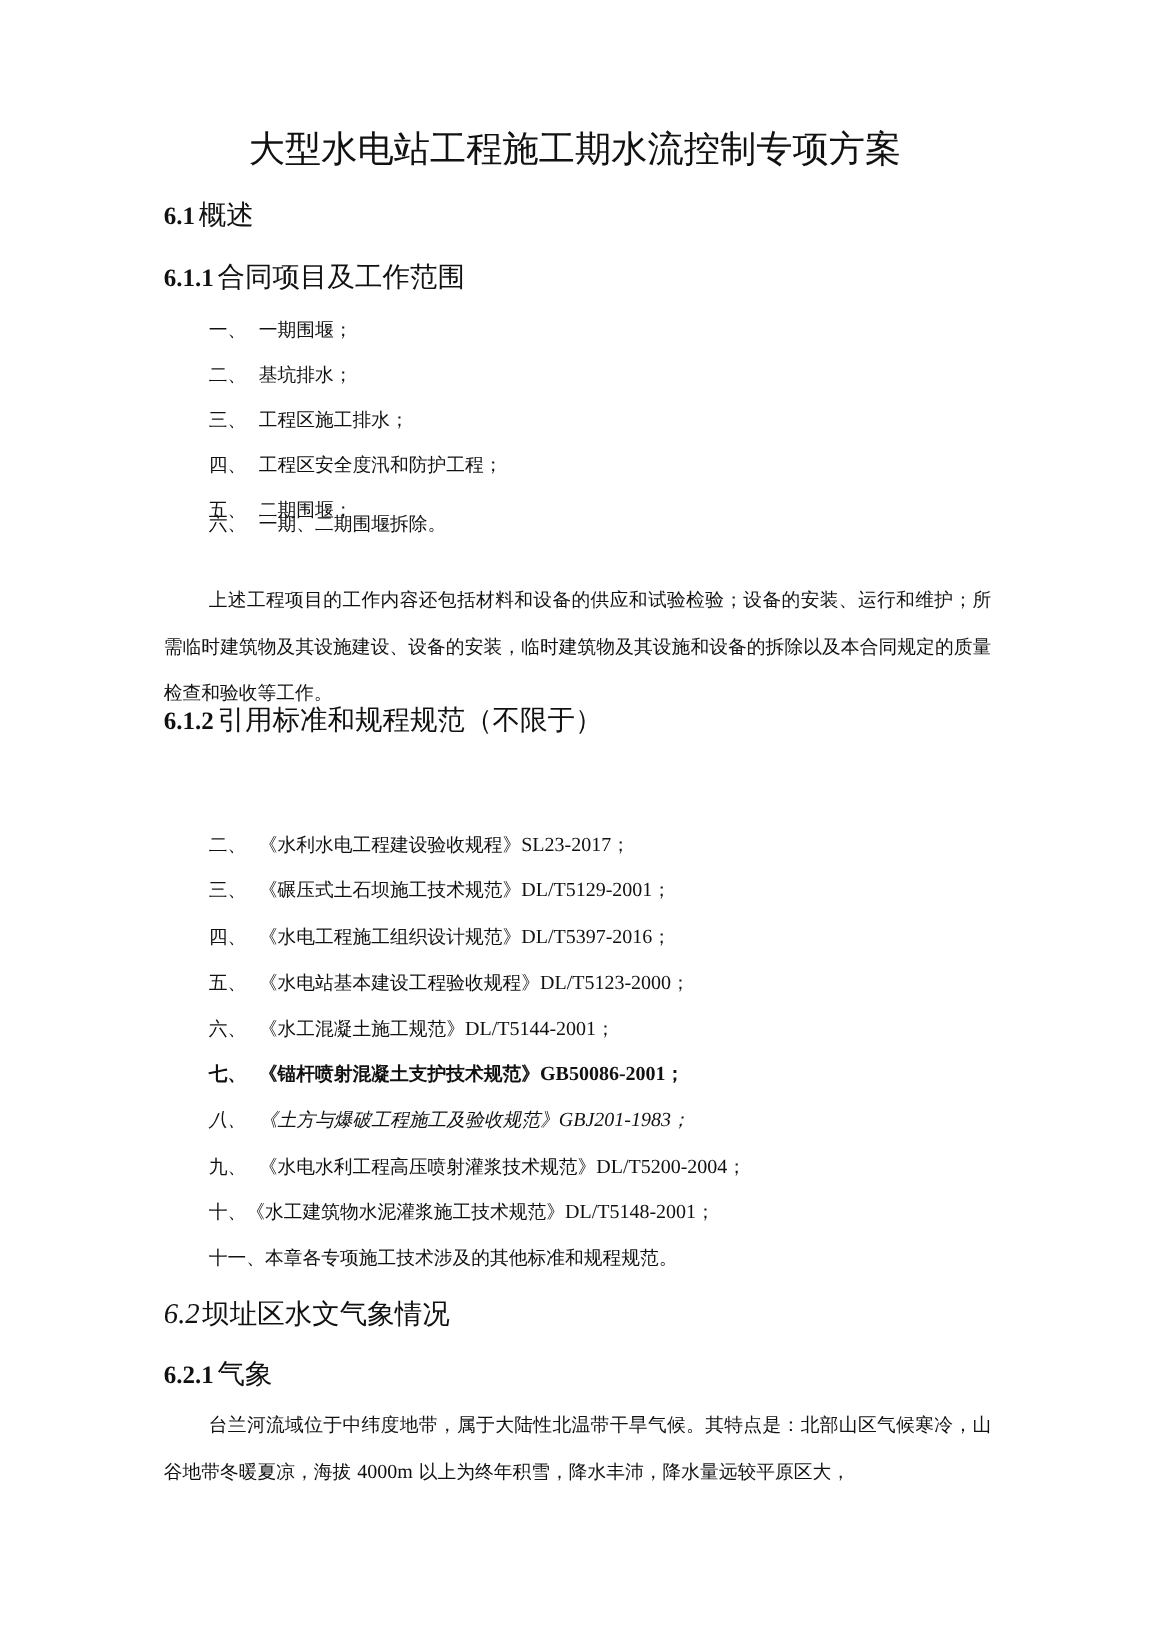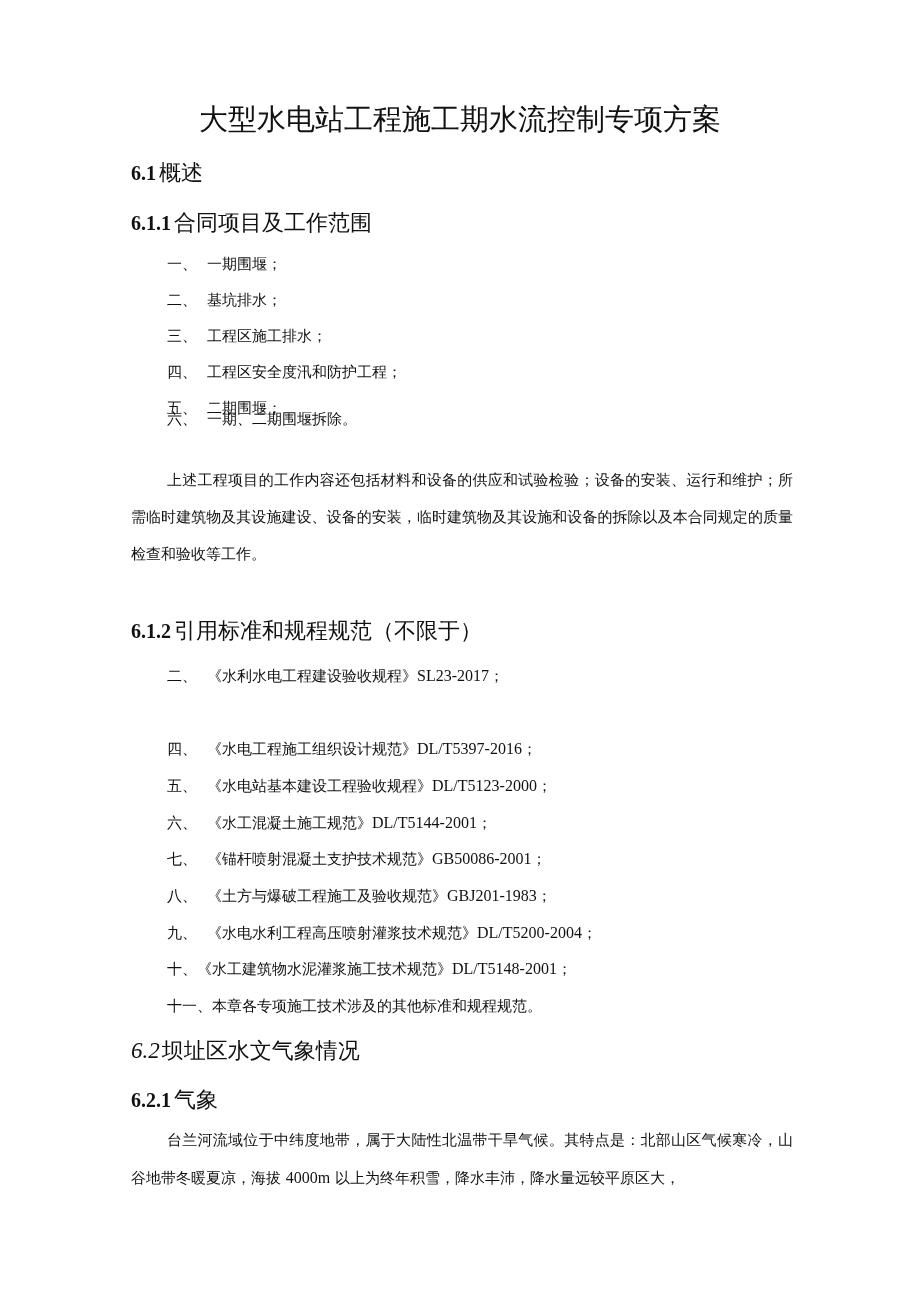--- a/index.html
+++ b/index.html
@@ -113,40 +113,43 @@
   </div>
   <div class="item" style="top:397px;">
     <span class="marker">五、</span><span>二期围堰；</span>
   </div>
   <div class="item" style="top:408px;">
     <span class="marker">六、</span><span>一期、二期围堰拆除。</span>
   </div>
 
   <div class="para" style="top:462px;">上述工程项目的工作内容还包括材料和设备的供应和试验检验；设备的安装、运行和维护；所需临时建筑物及其设施建设、设备的安装，临时建筑物及其设施和设备的拆除以及本合同规定的质量检查和验收等工作。</div>
 
-  <div class="h3" style="top:616px;text-align:center;">
+  <div class="h3" style="top:562px;text-align:center;">
     <span class="num">6.1.2</span><span>引用标准和规程规范（不限于）</span>
   </div>
 
   <div class="item" style="top:665px;">
     <span class="marker">二、</span><span>《水利水电工程建设验收规程》</span><span class="code">SL23-2017</span><span>；</span>
+  </div>
+  <div class="item" style="top:701px;">
+    <span class="marker">三、</span><span>《碾压式土石坝施工技术规范》</span><span class="code">DL/T5129-2001</span><span>；</span>
   </div>
   <div class="item" style="top:738px;">
     <span class="marker">四、</span><span>《水电工程施工组织设计规范》</span><span class="code">DL/T5397-2016</span><span>；</span>
   </div>
   <div class="item" style="top:775px;">
     <span class="marker">五、</span><span>《水电站基本建设工程验收规程》</span><span class="code">DL/T5123-2000</span><span>；</span>
   </div>
   <div class="item" style="top:812px;">
     <span class="marker">六、</span><span>《水工混凝土施工规范》</span><span class="code">DL/T5144-2001</span><span>；</span>
   </div>
-  <div class="item" style="top:848px;">
+  <div class="item" style="top:848px;font-weight:bold;">
     <span class="marker">七、</span><span>《锚杆喷射混凝土支护技术规范》</span><span class="code">GB50086-2001</span><span>；</span>
   </div>
-  <div class="item" style="top:885px;">
+  <div class="item" style="top:885px;font-style:italic;">
     <span class="marker">八、</span><span>《土方与爆破工程施工及验收规范》</span><span class="code">GBJ201-1983</span><span>；</span>
   </div>
   <div class="item" style="top:922px;">
     <span class="marker">九、</span><span>《水电水利工程高压喷射灌浆技术规范》</span><span class="code">DL/T5200-2004</span><span>；</span>
   </div>
   <div class="item tight" style="top:958px;">
     <span class="marker">十、</span><span>《水工建筑物水泥灌浆施工技术规范》</span><span class="code">DL/T5148-2001</span><span>；</span>
   </div>
   <div class="item tight" style="top:995px;text-align:center;">
     <span class="marker">十一、</span><span>本章各专项施工技术涉及的其他标准和规程规范。</span>

